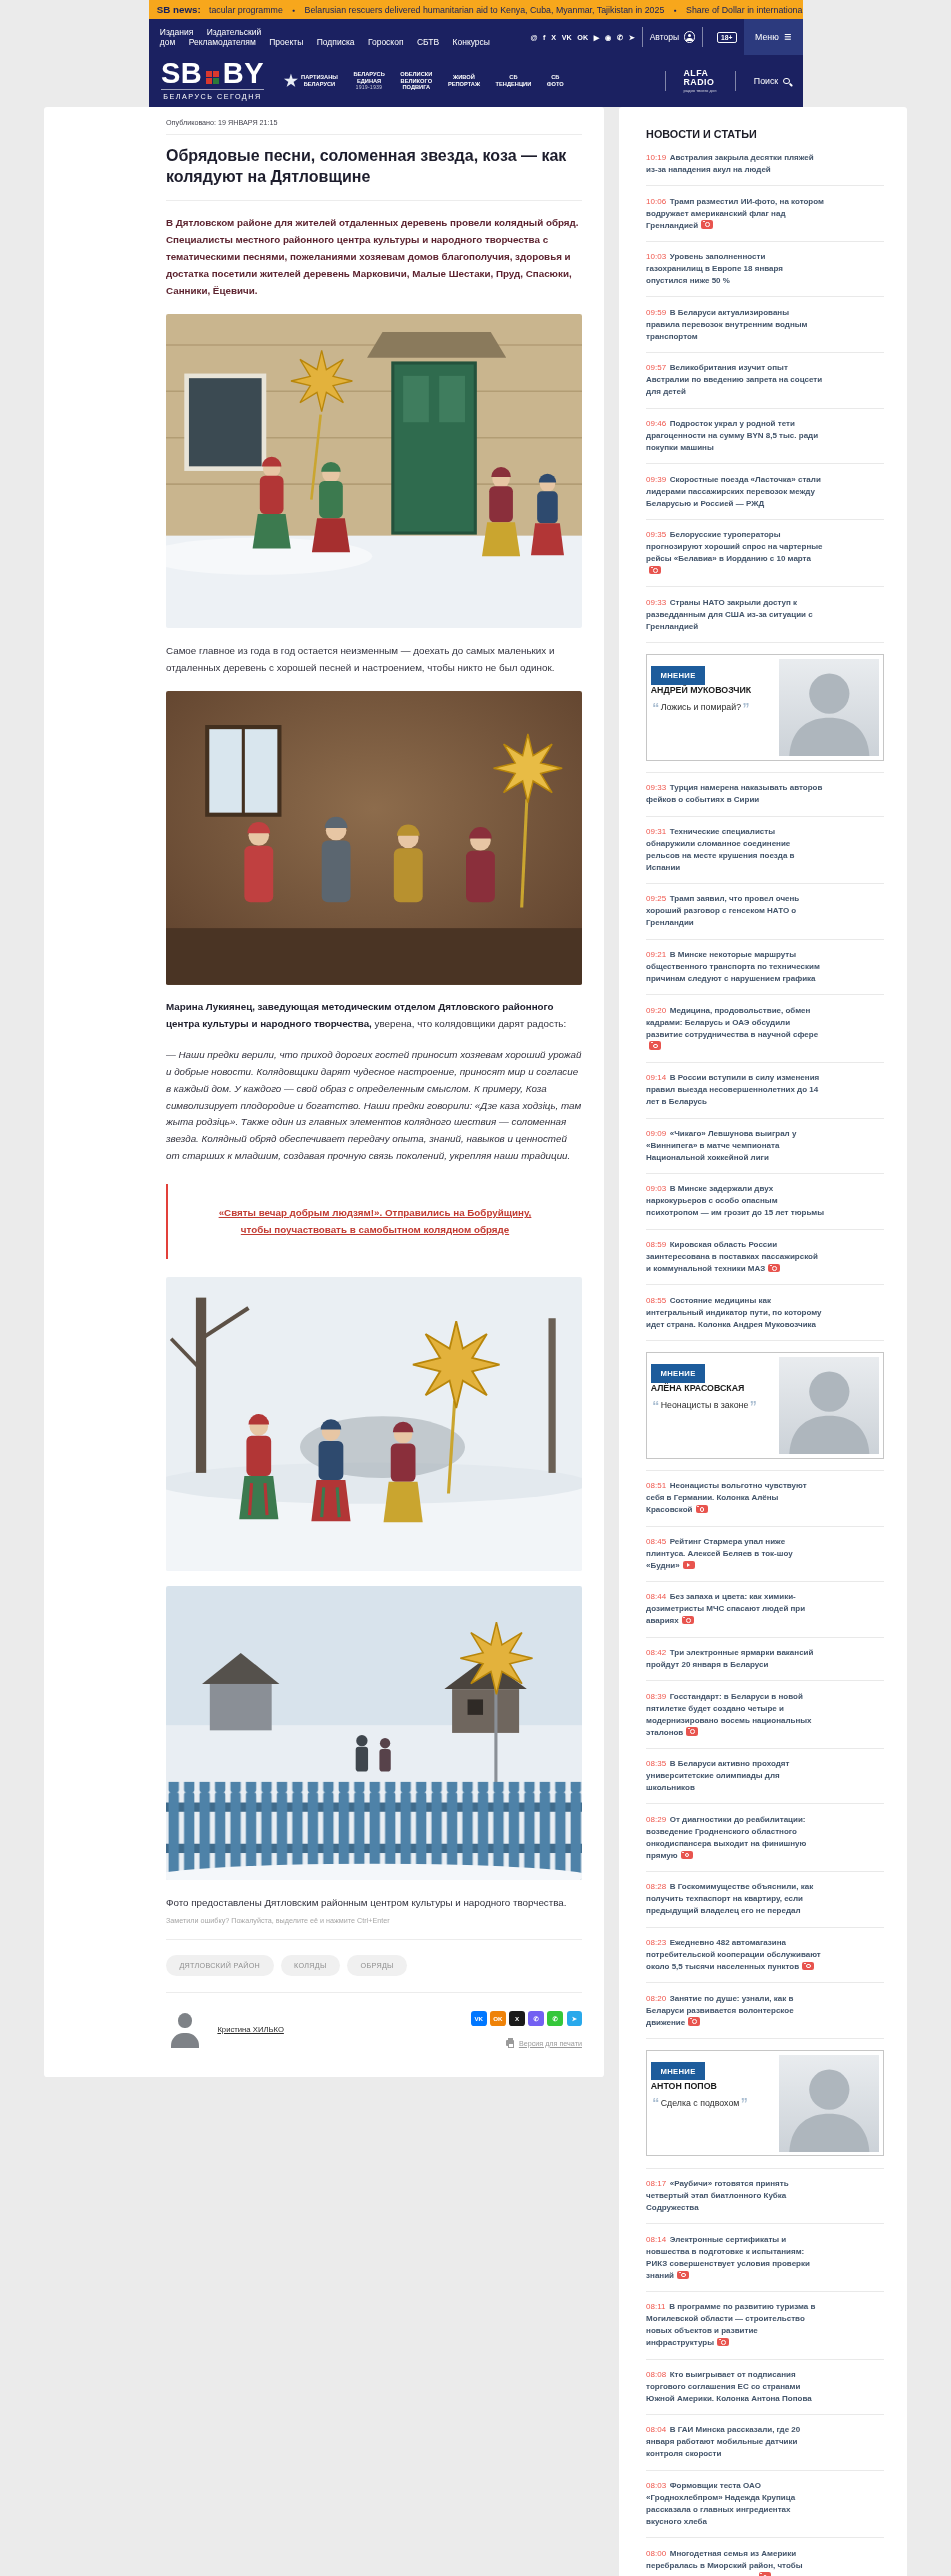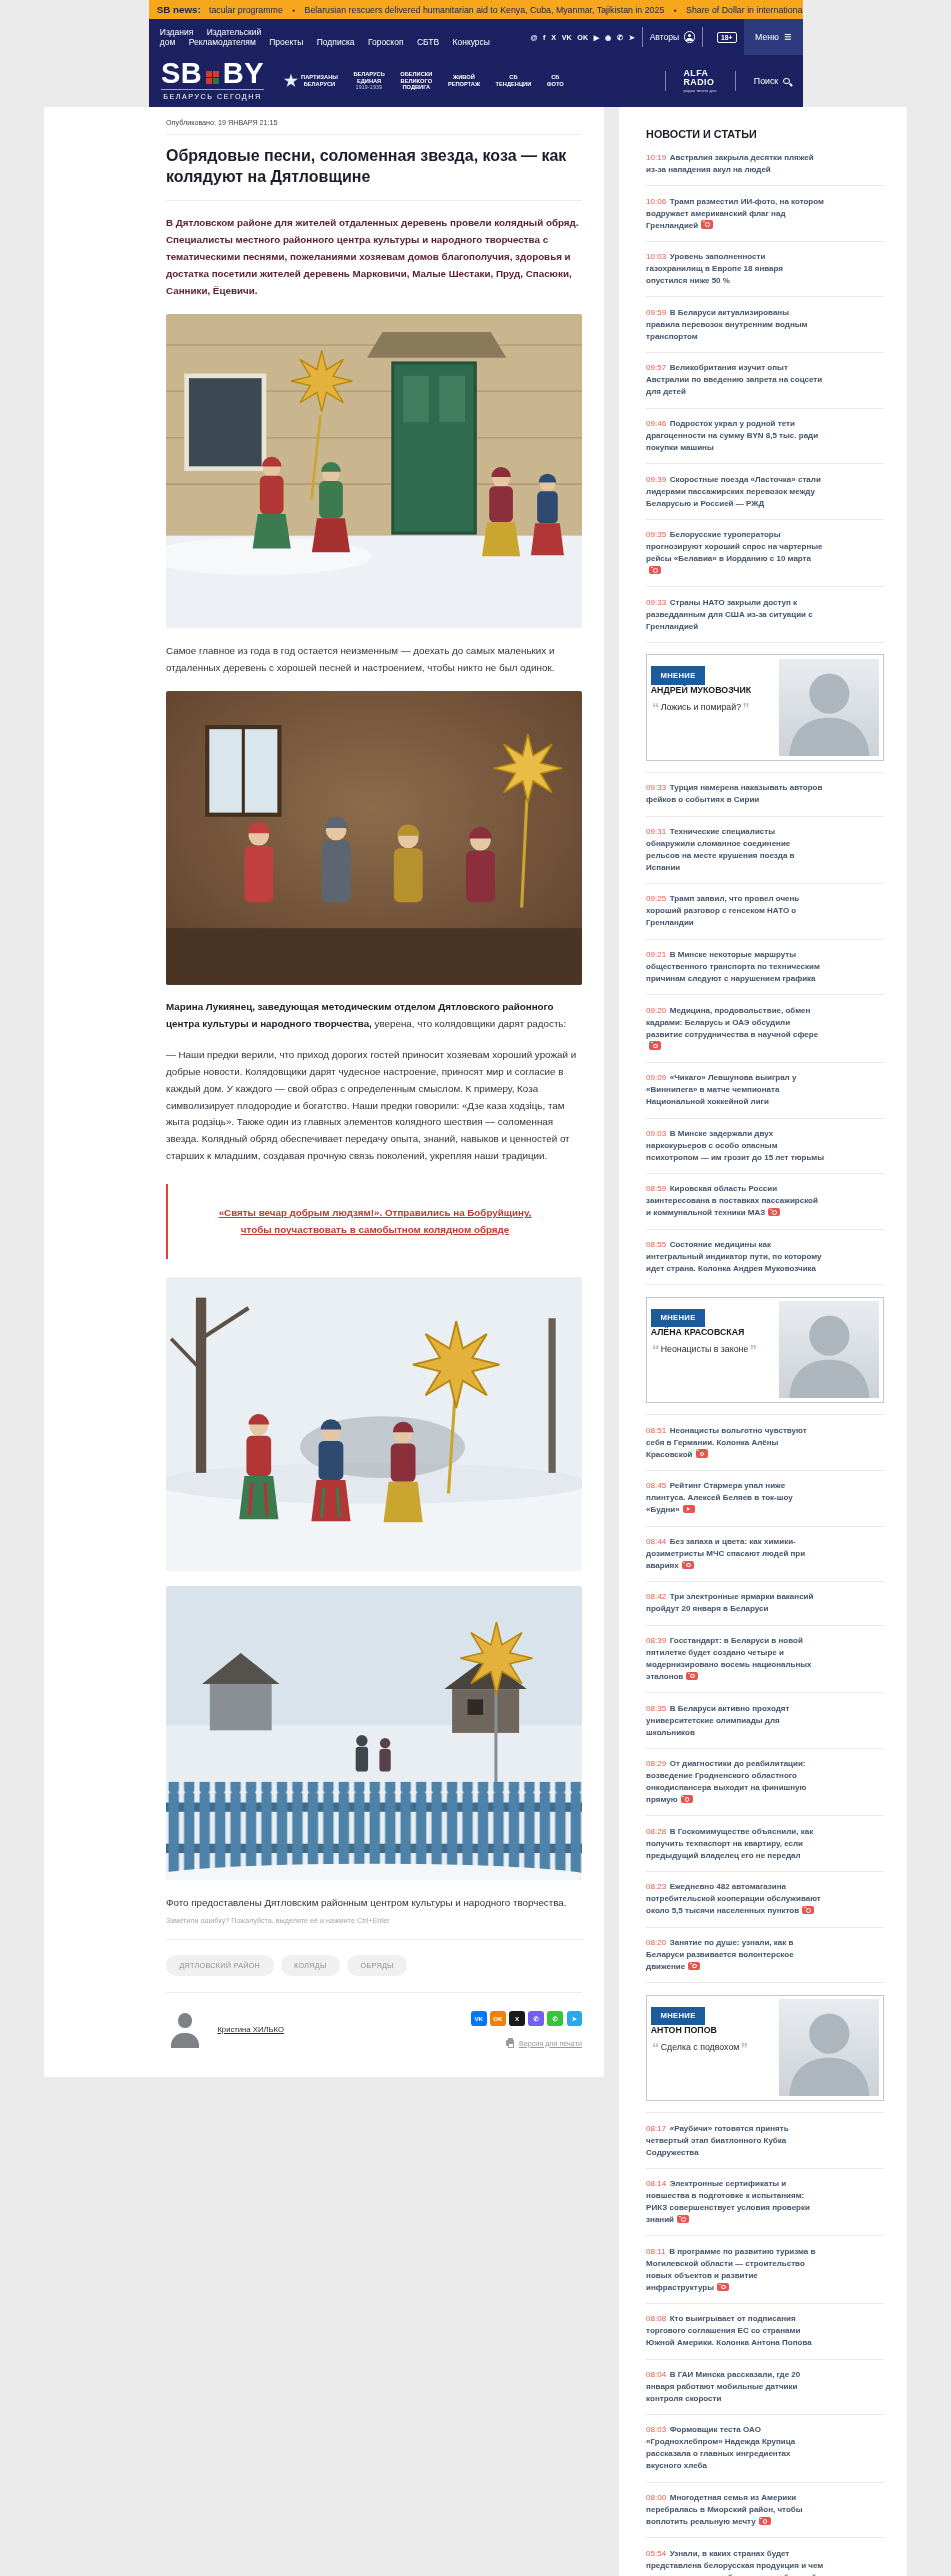--- a/index.html
+++ b/index.html
@@ -65,21 +65,21 @@
   .side-card { width: 289px; background: #fff; border-radius: 3.1px; padding: 20.6px 23px 24px 27px; }
 
   .pub-date { font-size: 7.2px; color: #44444f; padding-bottom: 6.7px; border-bottom: 0.5px solid #ececec; }
   h1.title { font-size: 16px; color: #1d1d2c; line-height: 1.32; margin: 10.3px 0 12.4px; font-weight: bold; }
   .title-rule { border-bottom: 0.5px solid #ececec; margin-bottom: 14.4px; }
   .lead { color: #5d2430; font-weight: bold; font-size: 9.8px; line-height: 1.72; }
   .photo { margin: 14.4px 0; }
   .photo svg { display: block; width: 416px; height: auto; border-radius: 2.1px; }
   p.body { font-size: 9.8px; line-height: 1.72; color: #32323e; margin: 14.4px 0; }
   p.body b { color: #222230; }
-  .quote { }
+  .quote { font-style: italic; }
   .related { border-left: 2.6px solid #e2403a; padding: 20.6px 36px; margin: 18.5px 0; text-align: center; }
   .related a { color: #c23b32; font-weight: bold; font-size: 9.8px; text-decoration: underline; line-height: 1.75; }
   .credit { font-size: 9.8px; color: #32323e; margin-top: 17.5px; }
   .err-note { font-size: 7.2px; color: #a6a6a6; margin: 8.2px 0 13.4px; }
   .tags { display: flex; gap: 7.2px; padding: 15.5px 0; border-top: 0.5px solid #ececec; border-bottom: 0.5px solid #ececec; }
   .tag { background: #f0f0f0; color: #8f8f8f; font-size: 7.2px; padding: 6.2px 13.4px; border-radius: 14.4px; letter-spacing: 0.3px; cursor: pointer; }
   .author-row { display: flex; align-items: center; padding-top: 17.5px; }
   .avatar { width: 38px; height: 38px; position: relative; overflow: hidden; flex: none; }
   .avatar::before { content:""; position:absolute; top:2.1px; left:12px; width:14.4px; height:15.5px; background:#7e8287; border-radius:50% 50% 46% 46%; }
   .avatar::after { content:""; position:absolute; bottom:-3.1px; left:5.2px; width:28px; height:18.5px; background:#7e8287; border-radius:12.4px 12.4px 0 0; }
@@ -566,20 +566,26 @@
 
         </div>
 
         <div class="feed-item">
           <div class="news-line" data-kind="09:20">
             <span class="time">09:20</span><span class="news-text">Медицина, продовольствие, обмен кадрами: Беларусь и ОАЭ обсудили развитие сотрудничества в научной сфере</span><span class="news-icon" data-kind="camera"></span>
           </div>
 
         </div>
 
+        <div class="feed-item">
+          <div class="news-line" data-kind="09:14">
+            <span class="time">09:14</span><span class="news-text">В России вступили в силу изменения правил выезда несовершеннолетних до 14 лет в Беларусь</span>
+          </div>
+
+        </div>
 
         <div class="feed-item">
           <div class="news-line" data-kind="09:09">
             <span class="time">09:09</span><span class="news-text">«Чикаго» Левшунова выиграл у «Виннипега» в матче чемпионата Национальной хоккейной лиги</span>
           </div>
 
         </div>
 
         <div class="feed-item">
           <div class="news-line" data-kind="09:03">

